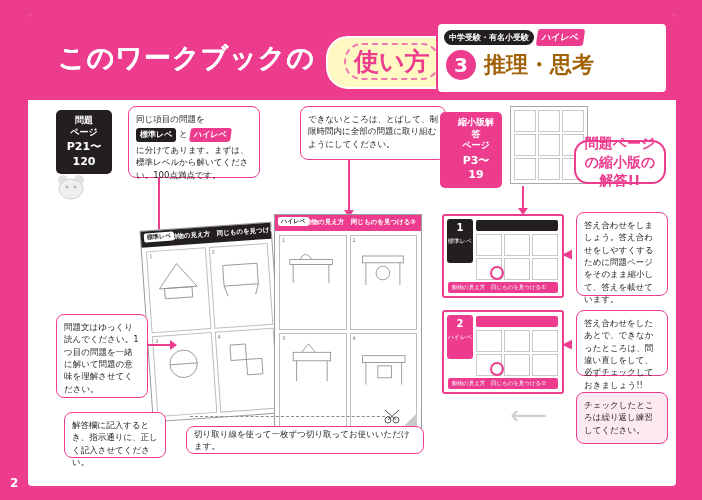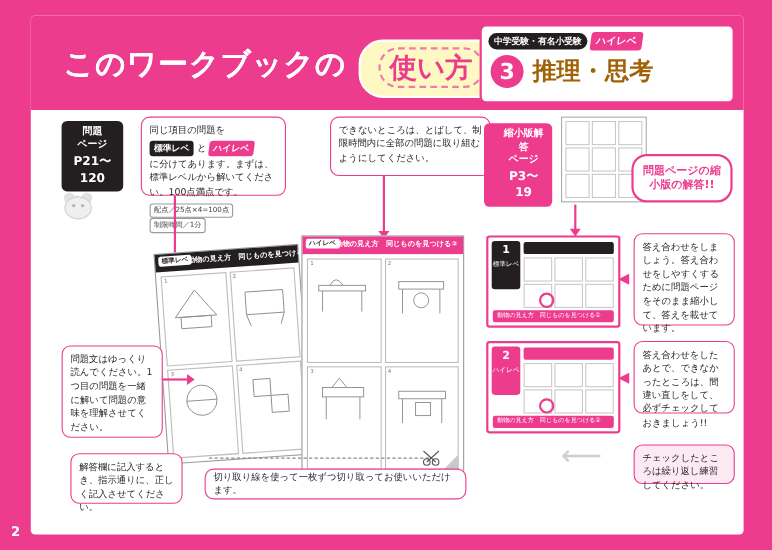--- a/index.html
+++ b/index.html
@@ -259,21 +259,21 @@
     position:absolute; color:#ed3c8e; font-size:13px; font-weight:bold;
   }
   .scissor-line {
     position:absolute; height:0; border-top:1.5px dashed #8a8a8a;
   }
   .starburst {
     position:absolute;
     background:#ffffff;
     border:2px solid #ed3c8e;
     border-radius:14px;
-    color:#ed3c8e; font-size:10px; font-weight:bold;
+    color:#ed3c8e; font-size:14px; font-weight:bold;
     text-align:center; line-height:1.35; padding:6px 6px;
   }
   .gray-bear {
     position:absolute; color:#d8d8d8; font-size:22px;
   }
 </style>
 </head>
 <body>
 
 <div class="page">
@@ -319,24 +319,20 @@
     </div>
 
     <div class="bubble" style="left:100px; top:92px; width:132px; height:72px;">
       <span>同じ項目の問題を</span>
       <div style="margin:3px 0 2px 0;">
         <span class="badge-std">標準レベ</span>
         <span>と</span>
         <span class="badge-hi">ハイレベ</span>
       </div>
       <span>に分けてあります。まずは、標準レベルから解いてください。100点満点です。</span>
-      <div style="margin-top:4px;">
-        <span class="mini-note">配点／25点×4=100点</span>
-        <span class="mini-note">制限時間／1分</span>
-      </div>
     </div>
 
     <div class="bubble" style="left:272px; top:92px; width:146px; height:54px;">
       <span>できないところは、とばして、制限時間内に全部の問題に取り組むようにしてください。</span>
     </div>
 
     <div class="conn" style="left:130px; top:164px; width:1.5px; height:58px;"></div>
     <div class="arrowdown" style="left:126px; top:220px;"></div>
     <div class="conn" style="left:320px; top:146px; width:1.5px; height:52px;"></div>
     <div class="arrowdown" style="left:316px; top:196px;"></div>
@@ -521,17 +517,17 @@
     <div class="bubble" style="left:548px; top:198px; width:92px; height:84px;">
       <span>答え合わせをしましょう。答え合わせをしやすくするために問題ページをそのまま縮小して、答えを載せています。</span>
     </div>
     <div class="chev" style="left:534px; top:232px;">◀</div>
 
     <div class="bubble" style="left:548px; top:296px; width:92px; height:66px;">
       <span>答え合わせをしたあとで、できなかったところは、間違い直しをして、必ずチェックしておきましょう!!</span>
     </div>
     <div class="chev" style="left:534px; top:322px;">◀</div>
 
-    <div class="bubble pinkfill" style="left:548px; top:390px; width:92px; height:36px;">
+    <div class="bubble pinkfill" style="left:548px; top:378px; width:92px; height:52px;">
       <span>チェックしたところは繰り返し練習してください。</span>
     </div>
   </div>
 </div>
 
 </body></html>

